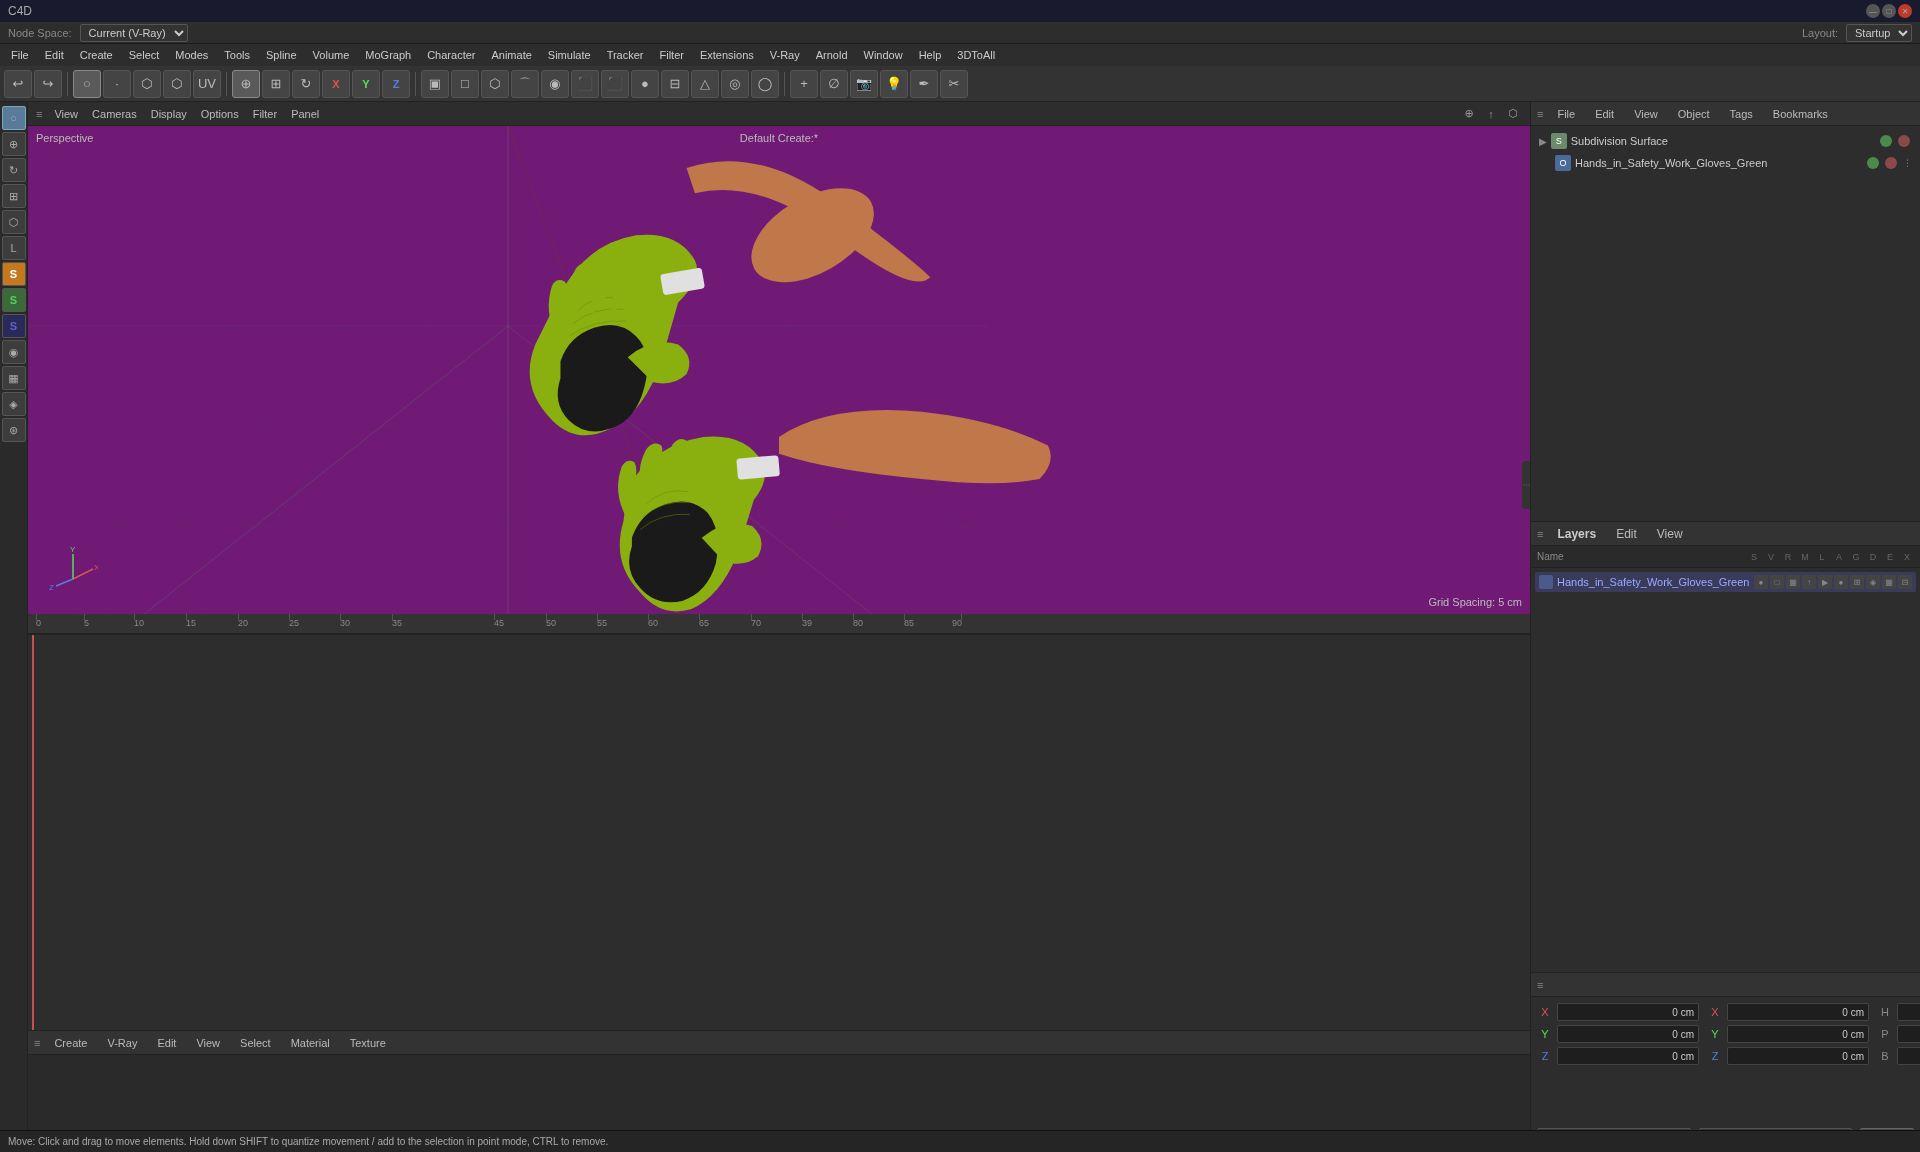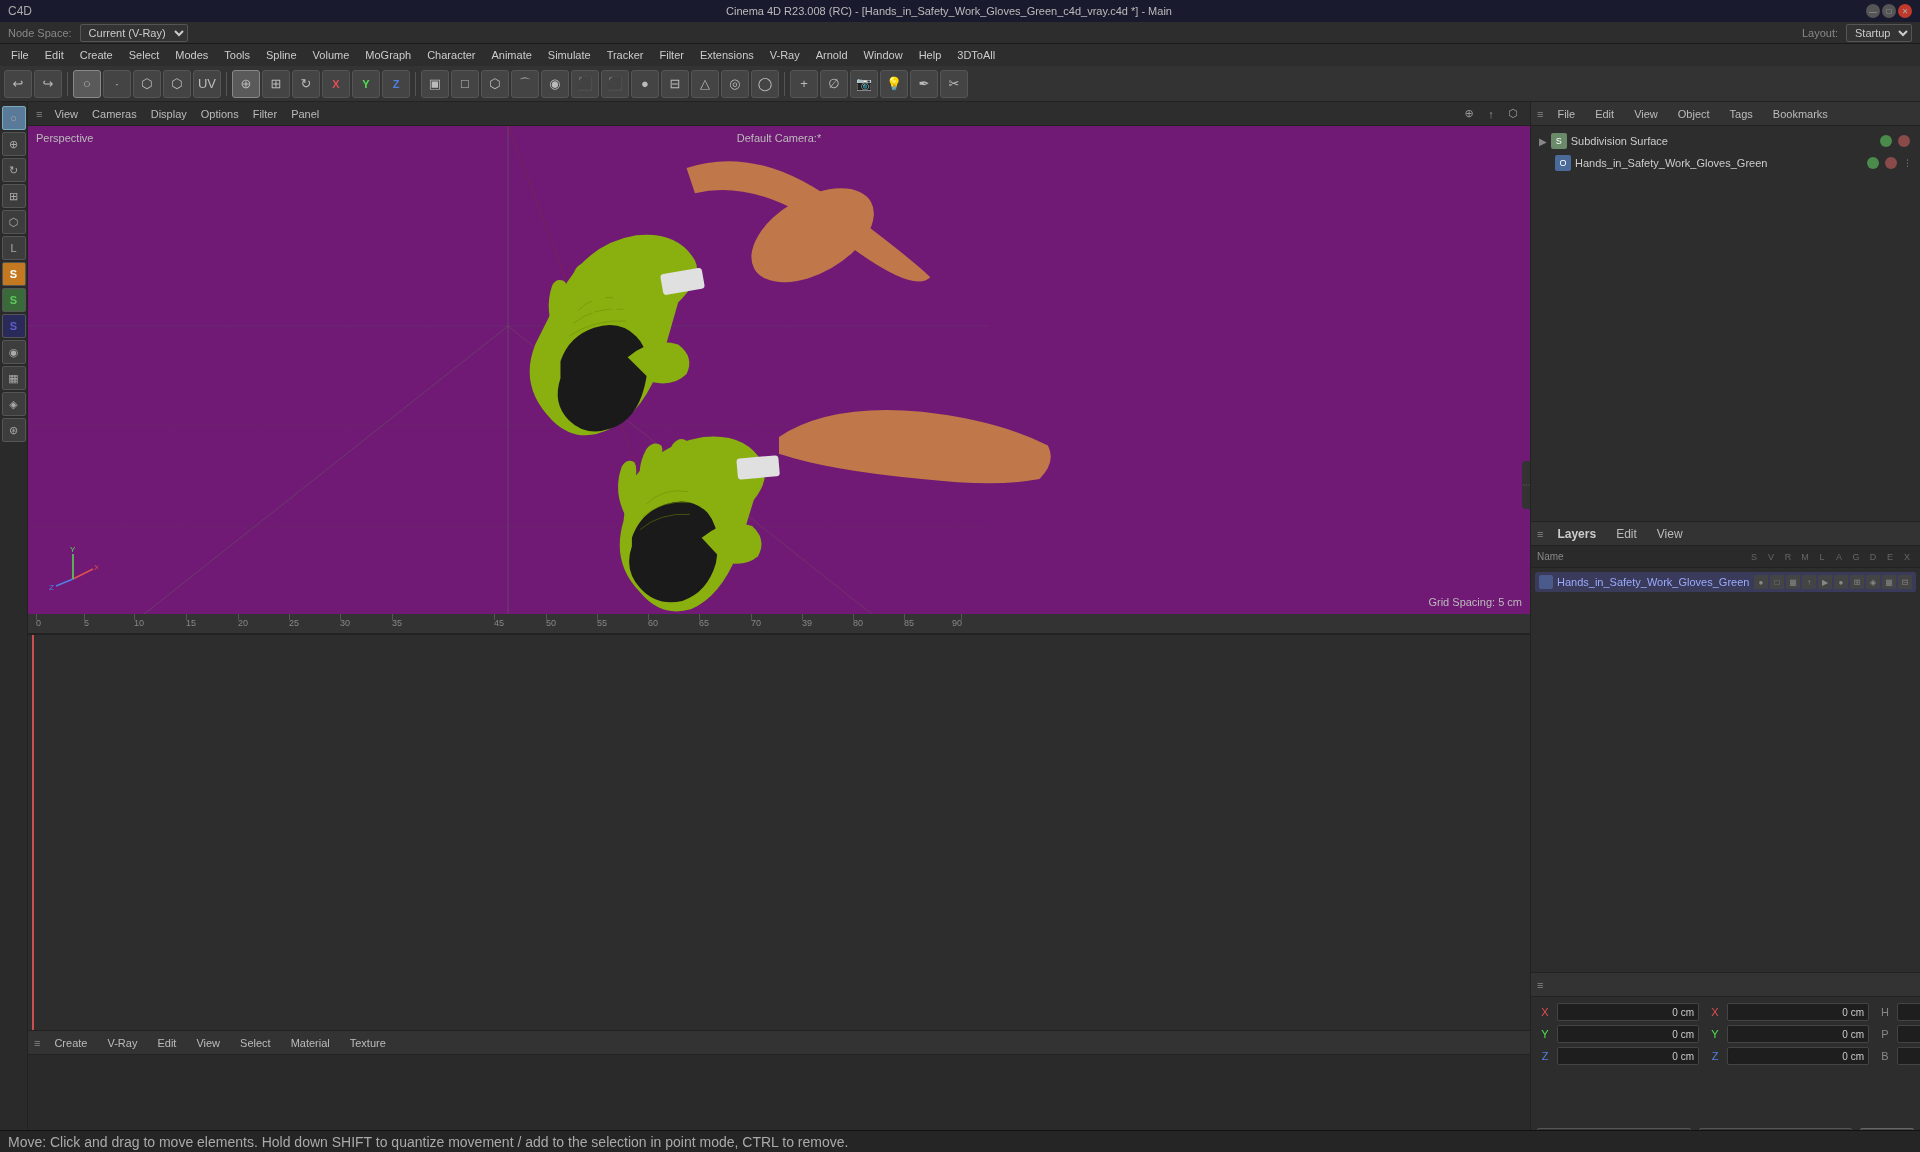--- a/index.html
+++ b/index.html
@@ -240,21 +240,20 @@
     .frame-end-field {
       background: #1a1a1a; border: 1px solid #444; color: #ccc; font-size: 10px;
       width: 40px; height: 20px; text-align: center; border-radius: 2px;
     }
   </style>
 </head>
 <body>
 
 <div id="titlebar">
   <div style="font-size:12px;color:#aaa;">C4D</div>
-  <div style="font-size:11px;color:#bbb;flex:1;text-align:center;overflow:hidden;white-space:nowrap;text-overflow:ellipsis;">Cinema 4D R23.008 (RC) - [Hands_in_Safety_Work_Gloves_Green_c4d_vray.c4d *] - Main</div>
   <div class="win-controls">
     <div class="win-btn min">—</div>
     <div class="win-btn max">□</div>
     <div class="win-btn close">✕</div>
   </div>
 </div>
 
 <div id="node-space-bar">
   <span style="color:#888;font-size:11px;">Node Space:</span>
   <select style="background:#333;border:1px solid #555;color:#ccc;font-size:11px;height:18px;padding:0 4px;border-radius:2px;">
@@ -434,21 +433,21 @@
         <path d="M 388 490 Q 418 465 448 476 Q 466 492 455 512 Q 440 525 415 519 Z" fill="#8ab010"></path>
 
         <rect x="430" y="395" width="50" height="25" rx="4" fill="#e0e0e0" transform="rotate(-5 440 405)"></rect>
 
         <path d="M 322 450 Q 342 430 372 435" stroke="#6a8a00" stroke-width="1" fill="none" opacity="0.6"></path>
         <path d="M 318 465 Q 340 445 373 448" stroke="#6a8a00" stroke-width="1" fill="none" opacity="0.6"></path>
         <path d="M 315 480 Q 338 460 374 462" stroke="#6a8a00" stroke-width="1" fill="none" opacity="0.6"></path>
       </svg>
 
       <div id="viewport-label-perspective">Perspective</div>
-      <div id="viewport-label-camera">Default Camera:*</div>
+      <div id="viewport-label-camera">Default Create:*</div>
 
       <svg id="axis-indicator" style="position:absolute;bottom:20px;left:20px;width:50px;height:50px;" viewBox="0 0 50 50">
         <line x1="25" y1="35" x2="45" y2="25" stroke="#e05050" stroke-width="1.5"></line>
         <line x1="25" y1="35" x2="25" y2="10" stroke="#50e050" stroke-width="1.5"></line>
         <line x1="25" y1="35" x2="8" y2="42" stroke="#5080e0" stroke-width="1.5"></line>
         <text x="46" y="26" font-size="8" fill="#e05050">X</text>
         <text x="22" y="8" font-size="8" fill="#50e050">Y</text>
         <text x="1" y="46" font-size="8" fill="#5080e0">Z</text>
       </svg>
 
@@ -720,18 +719,18 @@
     <div class="tab">V-Ray</div>
     <div class="tab">Edit</div>
     <div class="tab">View</div>
     <div class="tab">Select</div>
     <div class="tab">Material</div>
     <div class="tab">Texture</div>
   </div>
 </div>
 
 <div id="statusbar" style="position:fixed;bottom:0;left:0;right:0;">
-  <span style="font-size:14px;color:#aaa;">Move: Click and drag to move elements. Hold down SHIFT to quantize movement / add to the selection in point mode, CTRL to remove.</span>
+  <span style="font-size:10px;color:#aaa;">Move: Click and drag to move elements. Hold down SHIFT to quantize movement / add to the selection in point mode, CTRL to remove.</span>
 </div>
 
 <div style="position:fixed;right:390px;top:40%;width:8px;background:#333;border-radius:4px 0 0 4px;padding:20px 1px;cursor:pointer;display:flex;align-items:center;justify-content:center;">
   <span style="color:#666;font-size:8px;writing-mode:vertical-lr;">⋮</span>
 </div>
 
 </body></html>

